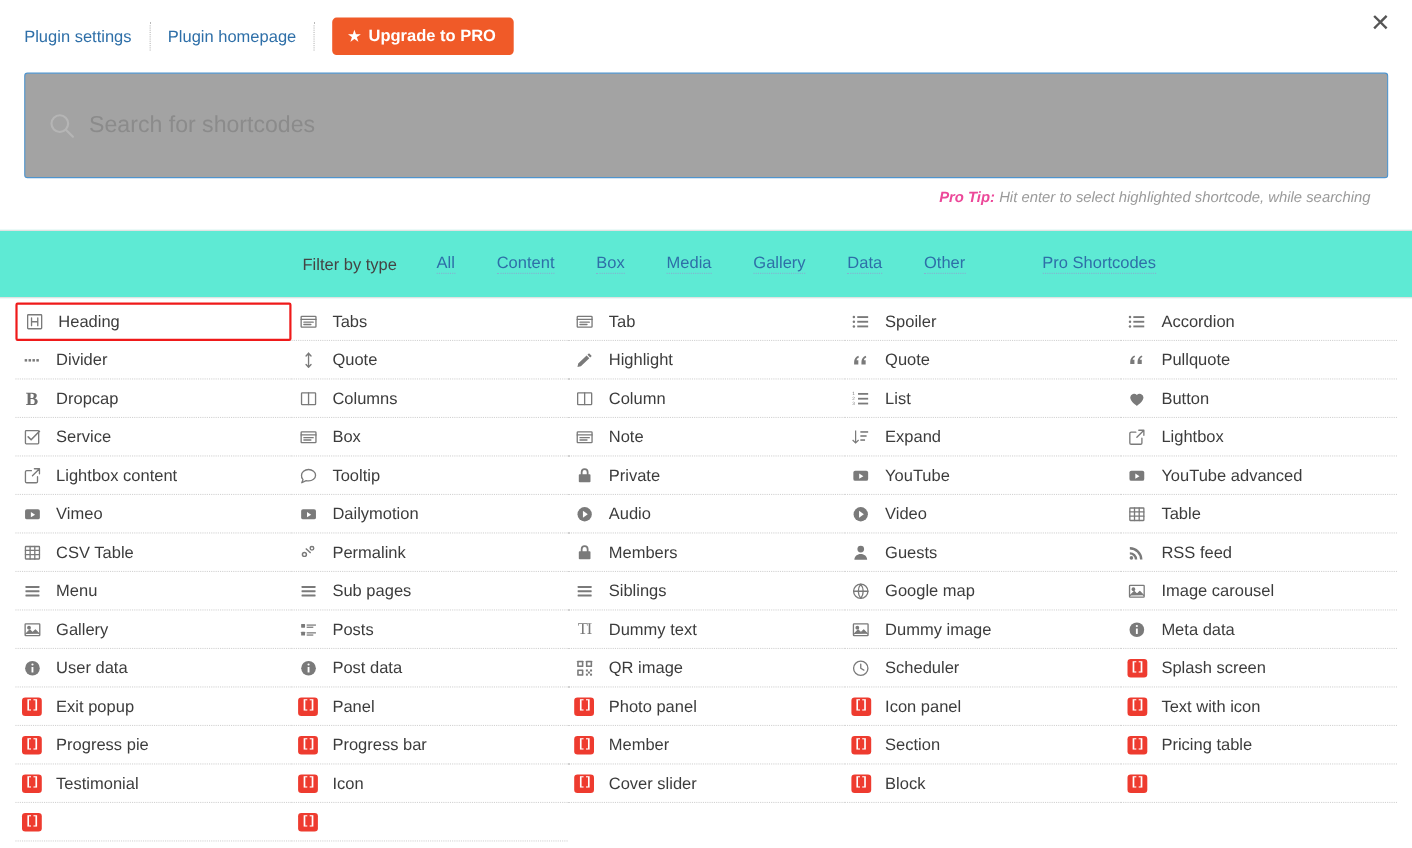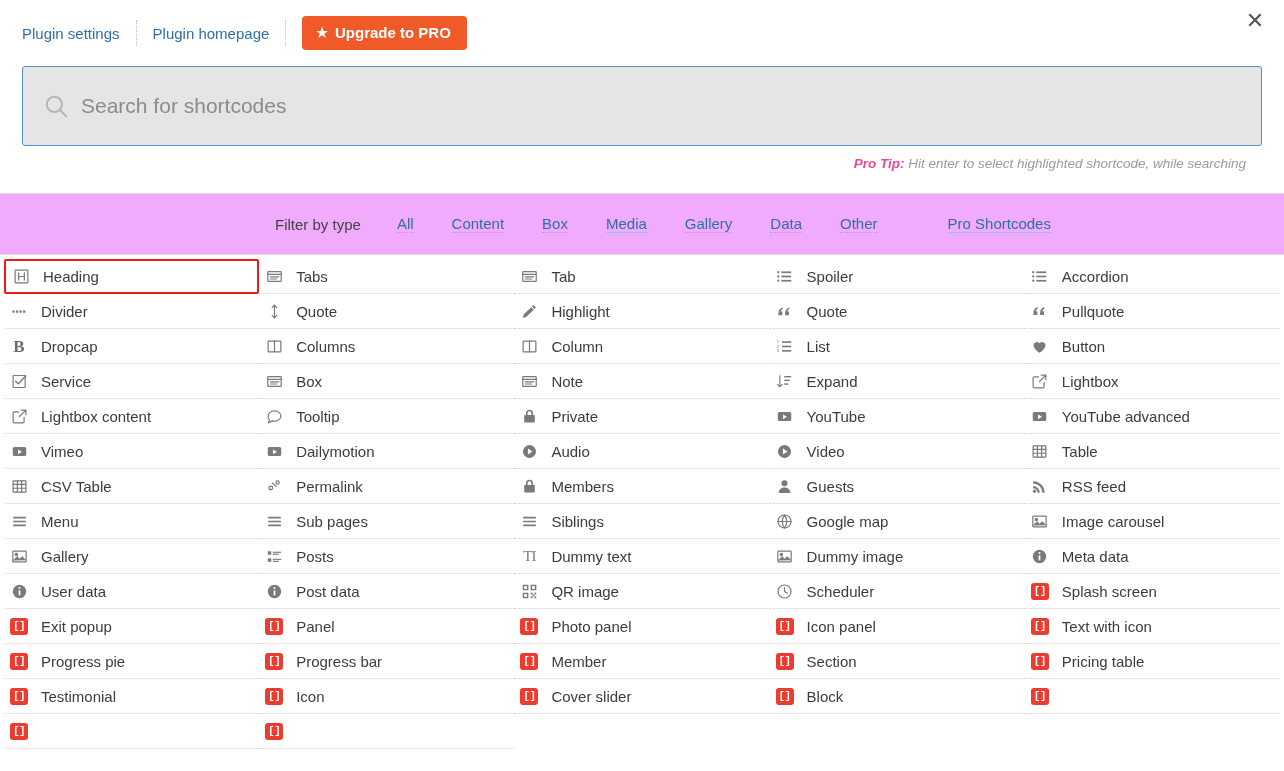--- a/index.html
+++ b/index.html
@@ -58,24 +58,24 @@
     font-size: 22px;
     line-height: 1;
     background: none; border: none;
     font-family: "Liberation Sans", sans-serif;
   }
 
   
   .search-wrap { padding: 0 22px; }
   .search-box {
     position: relative;
-    height: 80px;
+    height: 96px;
     border: 1px solid #4f94cd;
     border-radius: 3px;
-    background: #e5e5e5;
+    background: #a3a3a3;
     display: flex;
     align-items: center;
   }
   .search-icon {
     position: absolute;
     left: 20px; top: 50%;
     transform: translateY(-50%);
     width: 26px; height: 26px;
     pointer-events: none;
   }
@@ -98,21 +98,21 @@
     font-size: 13.5px;
     color: #9a9a9a;
     font-style: italic;
   }
   .protip b { font-style: italic; color: #ec4899; }
 
   
   .filterbar {
     margin-top: 22px;
     height: 62px;
-    background: #f0abfc;
+    background: #5eead4;
     border-top: 1px solid #e2e2e2;
     border-bottom: 1px solid #e2e2e2;
     display: flex;
     align-items: center;
     padding-left: 275px;
   }
   .filter-label {
     font-size: 15px;
     color: #444;
     margin-right: 36px;
@@ -126,21 +126,21 @@
     text-decoration: none;
     border-bottom: 1px dotted #86b0d1;
     white-space: nowrap;
   }
   .filter-link:last-child { margin-right: 0; margin-left: 32px; }
 
   
   .grid {
     display: grid;
     grid-template-columns: repeat(5, 1fr);
-    padding: 0 4px;
+    padding: 0 14px;
     margin-top: 4px;
   }
   .cell {
     display: flex;
     align-items: center;
     gap: 13px;
     height: 35px;
     padding: 0 6px;
     border-bottom: 1px dotted #d2d2d2;
     cursor: pointer;

